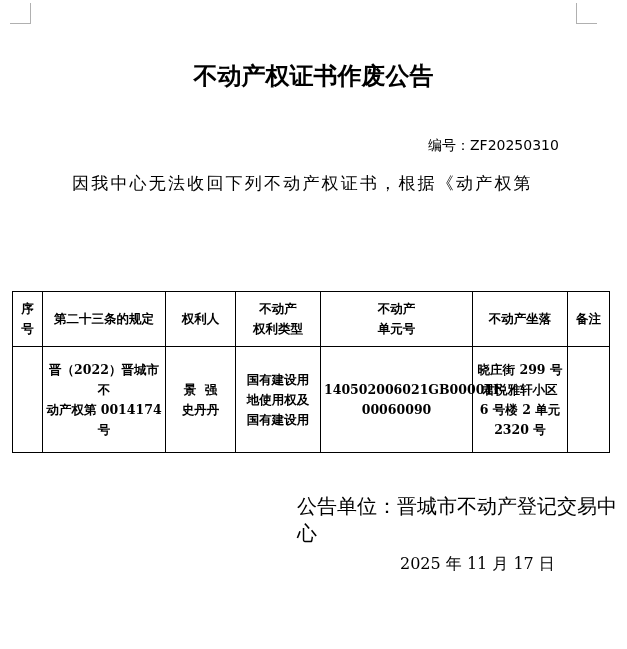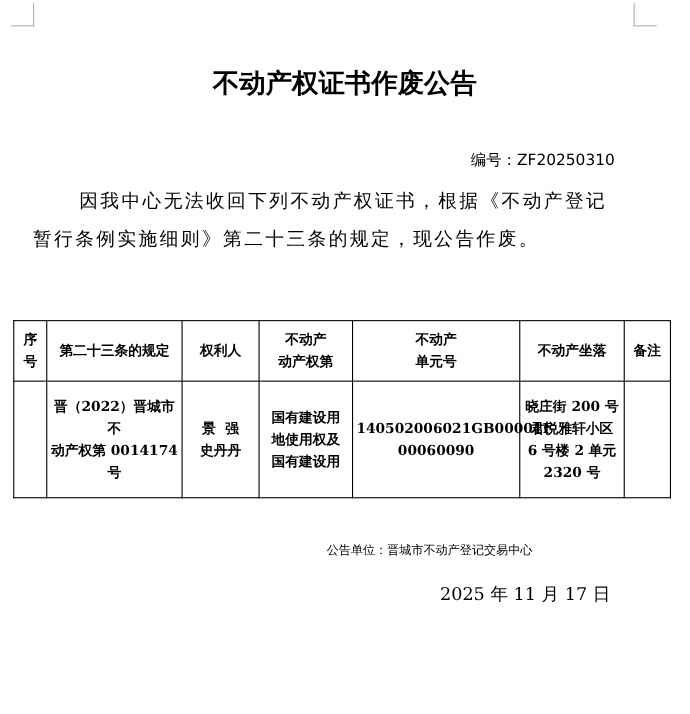--- a/index.html
+++ b/index.html
@@ -24,64 +24,63 @@
   table.cert {
     position:absolute; left:12px; top:291px; width:597px; border-collapse:collapse;
     font-size:12.5px; font-weight:bold; table-layout:fixed;
   }
   table.cert td, table.cert th {
     border:1px solid #000; text-align:center; vertical-align:middle; padding:2px 3px; line-height:20px;
   }
   table.cert th { height:50px; font-weight:bold; }
   table.cert td { height:101px; }
   td.left { text-align:left; }
-  .issuer { position:absolute; left:297px; top:493px; font-size:11px; font-family:"DejaVu Sans","Liberation Sans",sans-serif; }
-  .date { position:absolute; left:400px; top:530px; font-size:16px; font-family:"DejaVu Serif","Liberation Serif",serif; }
+  .issuer { position:absolute; left:297px; top:493px; font-size:20px; font-family:"DejaVu Sans","Liberation Sans",sans-serif; }
+  .date { position:absolute; left:400px; top:554px; font-size:16px; font-family:"DejaVu Serif","Liberation Serif",serif; }
 </style>
 </head>
 <body>
 
 <div class="corner tl"></div>
 <div class="corner tr"></div>
 
 <div class="title">不动产权证书作废公告</div>
 
 <div class="docno"><span>编号：</span><span>ZF20250310</span></div>
 
 <div class="para">
-  <span class="indent"></span><span>因我中心无法收回下列不动产权证书，根据《不动产登记</span><br>
-  <span>暂行条例实施细则》第二十三条的规定，现公告作废。</span>
+  <span class="indent"></span><span>因我中心无法收回下列不动产权证书，根据《动产权第</span><br>
 </div>
 
 <table class="cert">
   <colgroup>
     <col style="width:30px">
       <col style="width:123px">
       <col style="width:70px">
       <col style="width:85px">
       <col style="width:152px">
       <col style="width:95px">
       <col style="width:42px">
   </colgroup>
   <tbody>
       <tr>
     <th><span>序</span><br><span>号</span></th>
     <th>第二十三条的规定</th>
     <th>权利人</th>
-    <th><span>不动产</span><br><span>动产权第</span></th>
+    <th><span>不动产</span><br><span>权利类型</span></th>
     <th><span>不动产</span><br><span>单元号</span></th>
     <th>不动产坐落</th>
     <th>备注</th>
   </tr>
   <tr>
     <td></td>
     <td><span>晋（2022）晋城市不</span><br><span>动产权第 0014174 号</span></td>
     <td><span style="white-space:pre">景  强</span><br><span>史丹丹</span></td>
     <td><span>国有建设用</span><br><span>地使用权及</span><br><span>国有建设用</span></td>
     <td><span>140502006021GB00001F</span><br><span>00060090</span></td>
-    <td class="left"><span>晓庄街 200 号</span><br><span>君悦雅轩小区</span><br><span>6 号楼 2 单元</span><br><span>2320 号</span></td>
+    <td class="left"><span>晓庄街 299 号</span><br><span>君悦雅轩小区</span><br><span>6 号楼 2 单元</span><br><span>2320 号</span></td>
     <td></td>
   </tr>
 </tbody>
   </table>
 
 <div class="issuer">公告单位：晋城市不动产登记交易中心</div>
 <div class="date">2025 年 11 月 17 日</div>
 
 </body></html>

